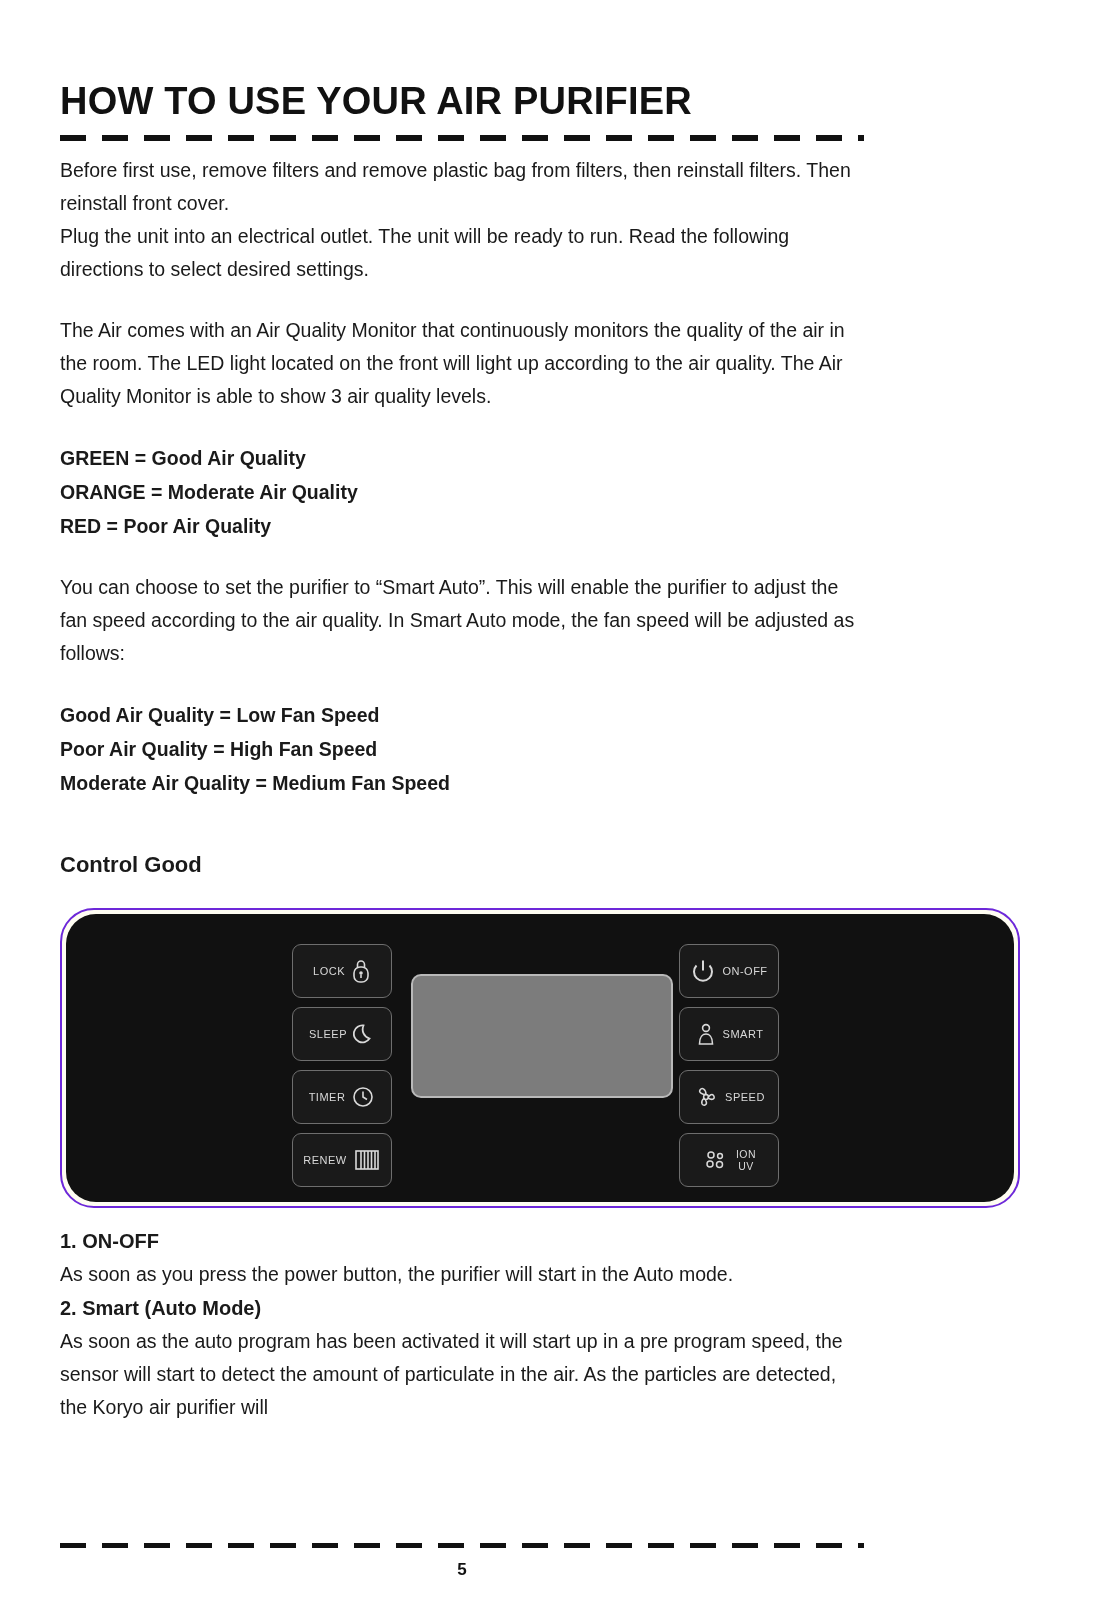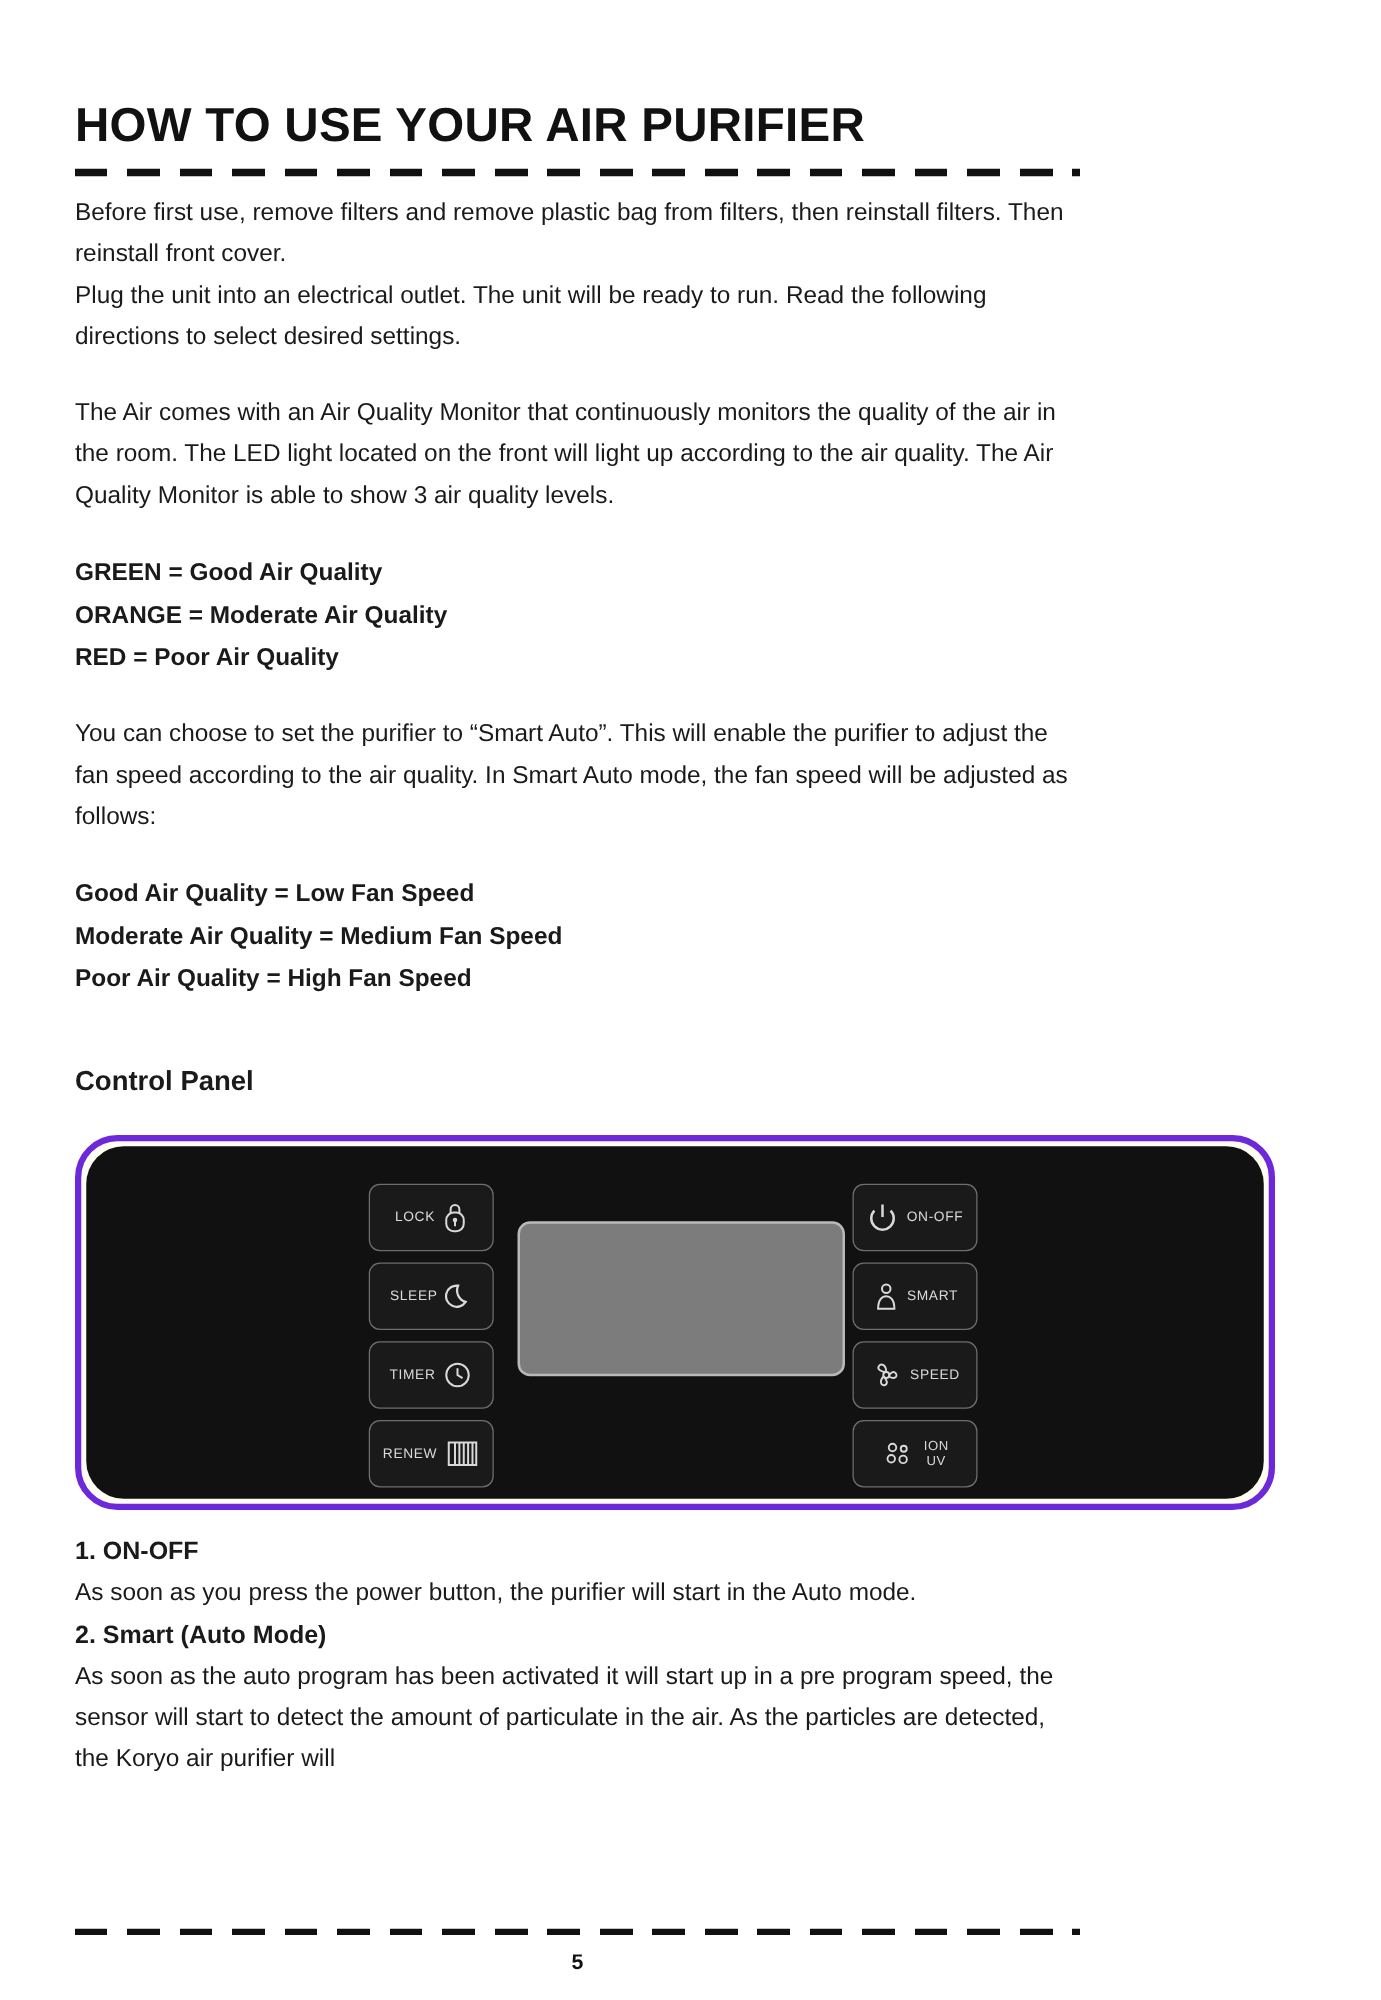--- a/index.html
+++ b/index.html
@@ -61,21 +61,21 @@
     font-size: 22px;
     font-weight: bold;
     margin-top: 10px;
   }
 
   
   .panel-wrap {
     margin-top: 30px;
     width: 960px;
     height: 300px;
-    border: 5px solid #6d28d9;
+    border: 2px solid #6d28d9;
     border-radius: 34px;
     box-sizing: border-box;
     padding: 4px;
     background: #fffdf2;
   }
   .panel {
     width: 100%;
     height: 100%;
     background: #111111;
     border-radius: 30px;
@@ -179,27 +179,27 @@
   </div>
 
   <div class="gap-md"></div>
 
   <p class="body-text">You can choose to set the purifier to “Smart Auto”. This will enable the purifier to adjust the fan speed according to the air quality. In Smart Auto mode, the fan speed will be adjusted as follows:</p>
 
   <div class="gap-md"></div>
 
   <div class="bold-list">
     <div>Good Air Quality = Low Fan Speed</div>
+    <div>Poor Air Quality = High Fan Speed</div>
     <div>Moderate Air Quality = Medium Fan Speed</div>
-    <div>Poor Air Quality = High Fan Speed</div>
   </div>
 
   <div class="gap-lg"></div>
 
-  <div class="control-panel-label">Control Panel</div>
+  <div class="control-panel-label">Control Good</div>
 
   <div class="panel-wrap">
     <div class="panel">
 
       <div class="btn-col left">
 
         <div class="pbtn">
           <span class="lbl">LOCK</span>
           <span class="ic">
             <svg width="20" height="26" viewBox="0 0 20 26" fill="none" stroke="#d9d9d9" stroke-width="1.6">

